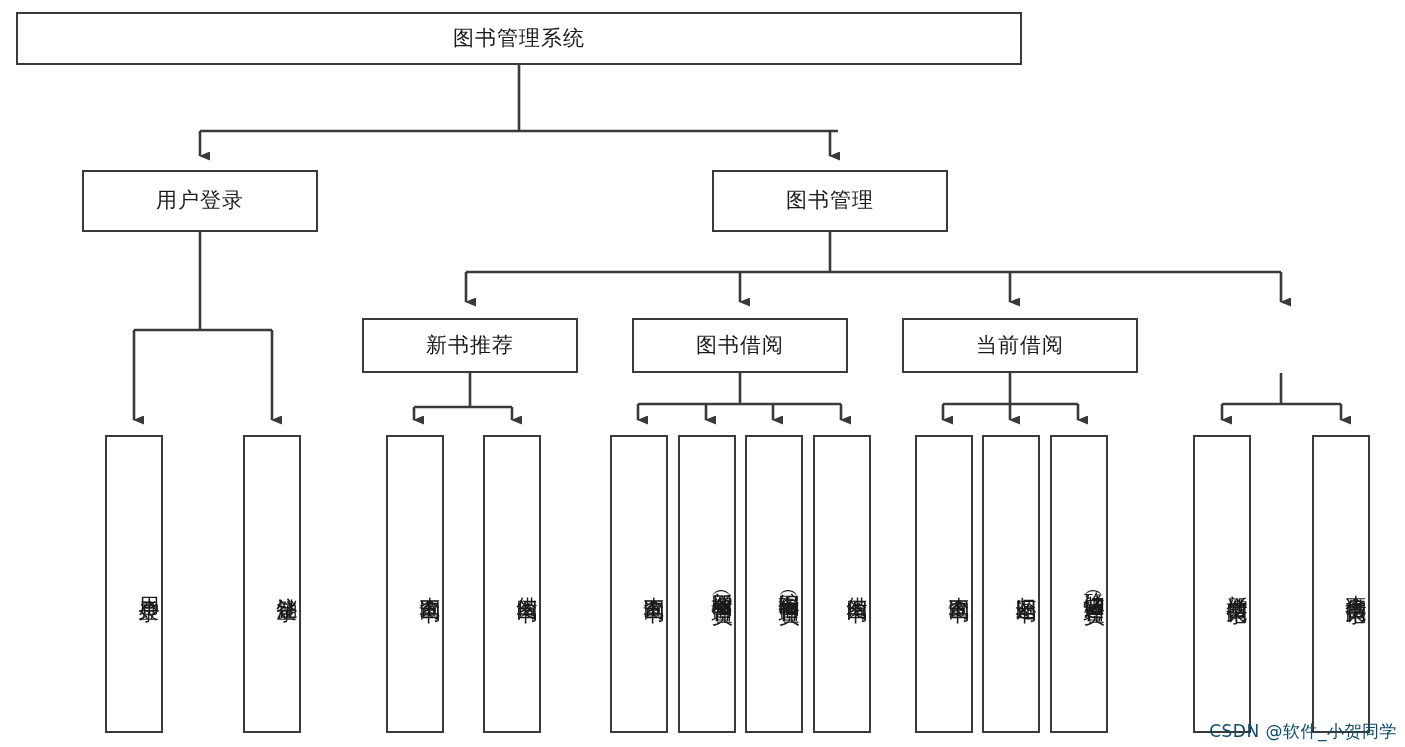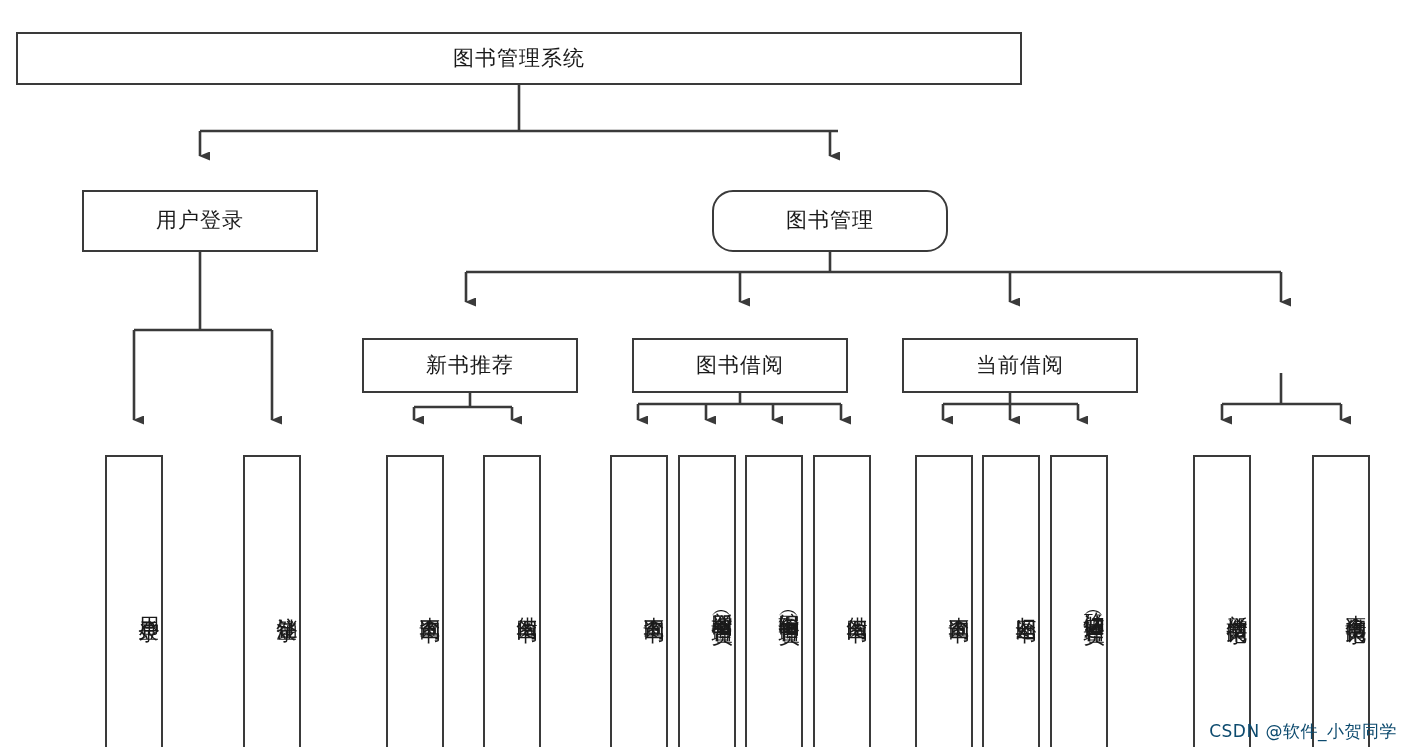--- a/index.html
+++ b/index.html
@@ -28,21 +28,20 @@
   }
   .node {
     position: absolute;
     box-sizing: border-box;
     border: 2px solid #3a3a3a;
     background: #ffffff;
     display: flex;
     align-items: center;
     justify-content: center;
     color: #1a1a1a;
-    margin-top: 20px;
   }
   .node.h {
     font-size: 21px;
     letter-spacing: 1px;
     line-height: 1.2;
   }
   .node.v {
     writing-mode: vertical-rl;
     text-orientation: upright;
     font-size: 21px;
@@ -126,21 +125,21 @@
   </svg>
 
   <div class="node h" style="left:16px; top:12px; width:1006px; height:53px;">
     <span class="txt">图书管理系统</span>
   </div>
 
   <div class="node h" style="left:82px; top:170px; width:236px; height:62px;">
     <span class="txt">用户登录</span>
   </div>
 
-  <div class="node h" style="left:712px; top:170px; width:236px; height:62px;border-radius:21px;">
+  <div class="node h" style="left:712px; top:170px; width:236px; height:62px;">
     <span class="txt">图书管理</span>
   </div>
 
   <div class="node h" style="left:632px; top:318px; width:216px; height:55px;">
     <span class="txt">图书借阅</span>
   </div>
 
   <div class="node h" style="left:362px; top:318px; width:216px; height:55px;">
     <span class="txt">新书推荐</span>
   </div>

